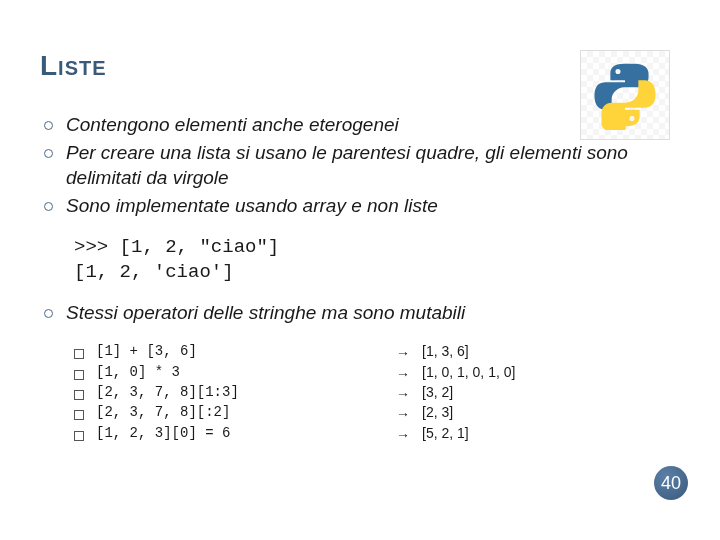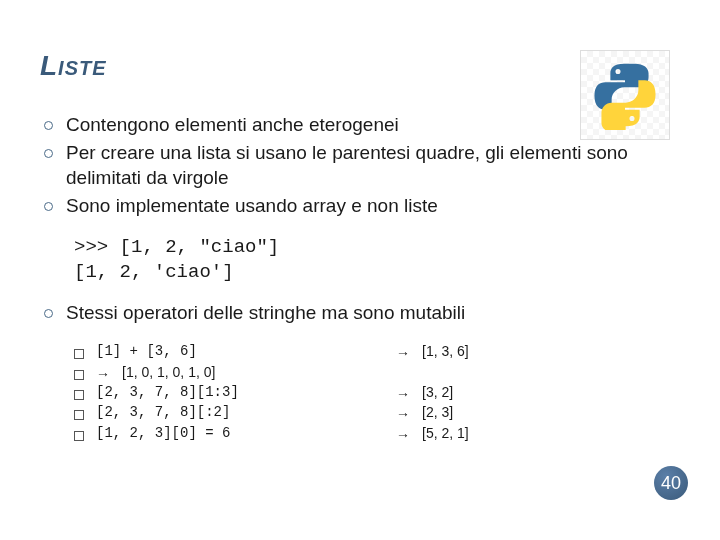--- a/index.html
+++ b/index.html
@@ -11,21 +11,20 @@
     color: #1a1a1a;
     position: relative;
     padding: 50px 40px 30px 40px;
   }
   .title {
     font-size: 28px;
     font-variant: small-caps;
     color: #3a5a7a;
     letter-spacing: 1px;
     margin-bottom: 30px;
-    font-style: italic;
   }
   .logo {
     position: absolute;
     top: 50px;
     right: 50px;
     width: 90px;
     height: 90px;
     background: #fff;
     border: 1px solid #ddd;
     background-image:
@@ -33,21 +32,21 @@
       linear-gradient(-45deg, #f5f5f5 25%, transparent 25%),
       linear-gradient(45deg, transparent 75%, #f5f5f5 75%),
       linear-gradient(-45deg, transparent 75%, #f5f5f5 75%);
     background-size: 12px 12px;
     background-position: 0 0, 0 6px, 6px -6px, -6px 0px;
     display: flex;
     align-items: center;
     justify-content: center;
   }
   .logo svg { width: 70px; height: 70px; }
-  .bullet-list { list-style: none; margin-bottom: 16px; }
+  .bullet-list { list-style: none; margin-bottom: 16px; font-style: italic; }
   .bullet-list li {
     font-size: 19px;
     line-height: 1.35;
     padding-left: 26px;
     position: relative;
     margin-bottom: 2px;
   }
   .bullet-list li::before {
     content: "";
     position: absolute;
@@ -127,20 +126,21 @@
   <li>Stessi operatori delle stringhe ma sono mutabili</li>
 </ul>
 
 <ul class="sub-list">
   <li>
     <span class="expr">[1] + [3, 6]</span>
     <span class="arrow">→</span>
     <span class="result">[1, 3, 6]</span>
   </li>
   <li>
+    <span class="expr">[1, 0] * 3</span>
     <span class="arrow">→</span>
     <span class="result">[1, 0, 1, 0, 1, 0]</span>
   </li>
   <li>
     <span class="expr">[2, 3, 7, 8][1:3]</span>
     <span class="arrow">→</span>
     <span class="result">[3, 2]</span>
   </li>
   <li>
     <span class="expr">[2, 3, 7, 8][:2]</span>

